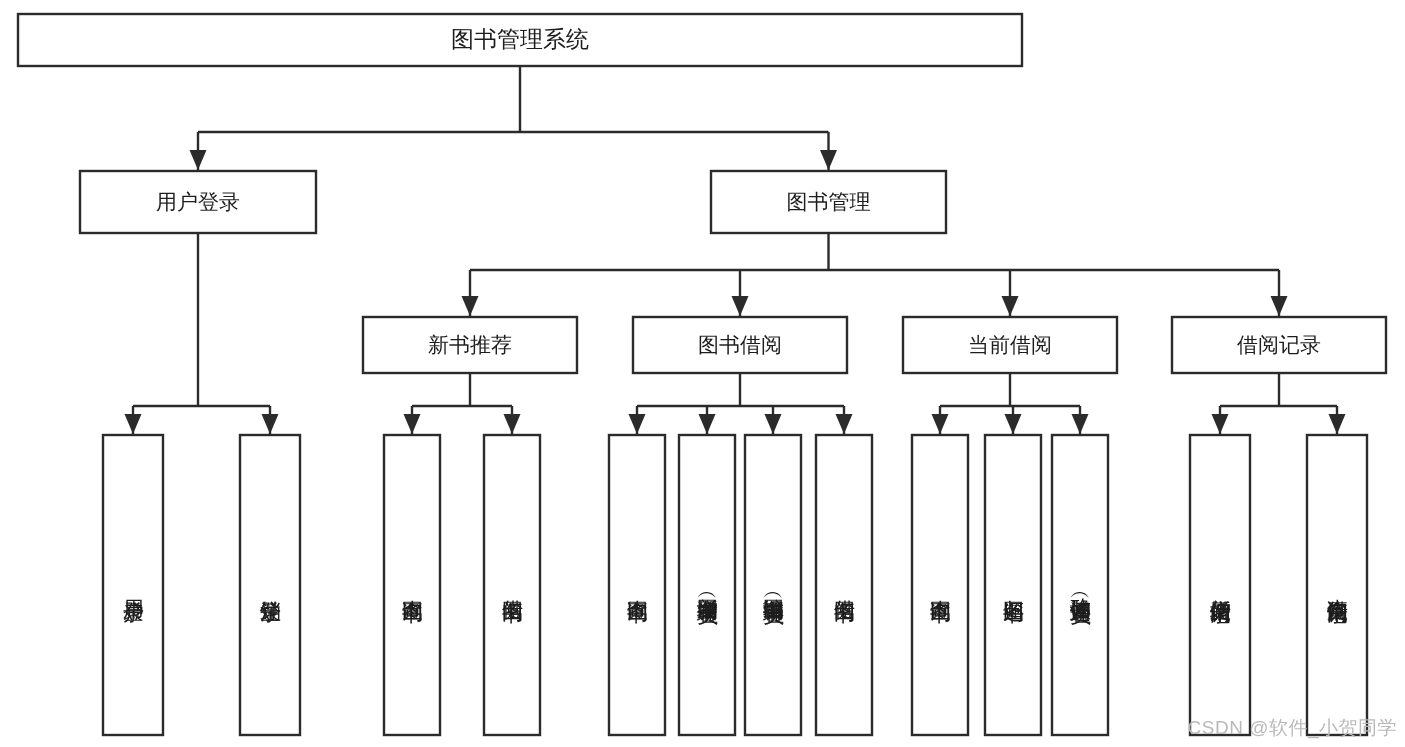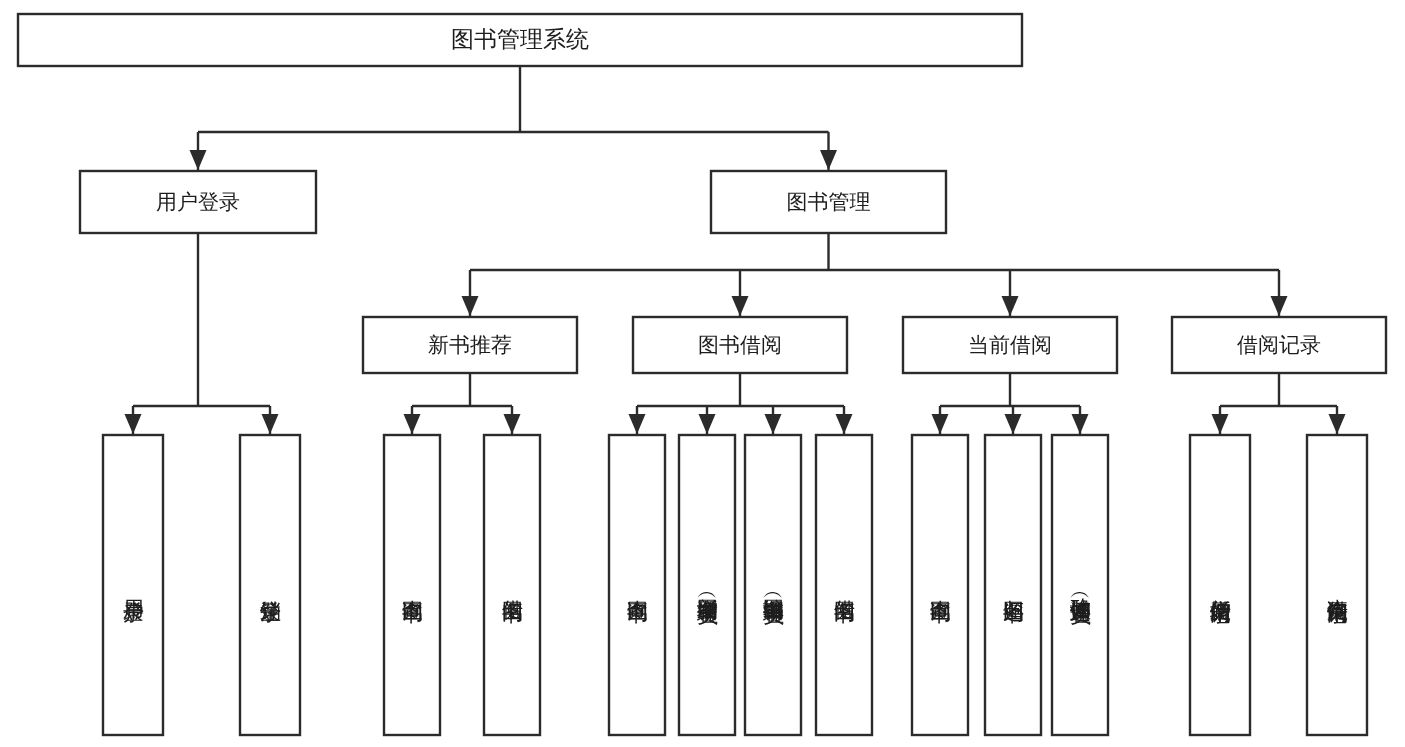--- a/index.html
+++ b/index.html
@@ -259,13 +259,14 @@
       <div class="vlabel" style="left: 1052px; top: 435px; width: 56px; height: 300px;">
         <span>确认归还（管理员）</span>
       </div>
       <div class="vlabel" style="left: 1190px; top: 435px; width: 60px; height: 300px;">
         <span>新增借阅记录</span>
       </div>
       <div class="vlabel" style="left: 1307px; top: 435px; width: 60px; height: 300px;">
         <span>查询借阅记录</span>
       </div>
     </div>
+  <div class="watermark">CSDN @软件_小贺同学</div>
 </div>
 
 </body></html>

